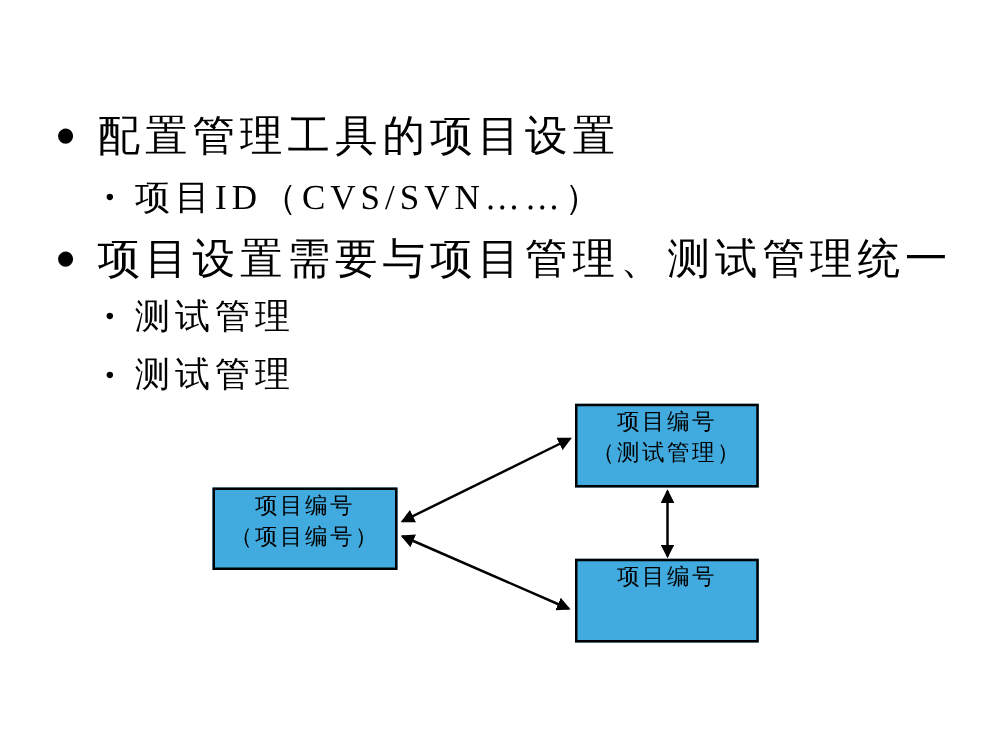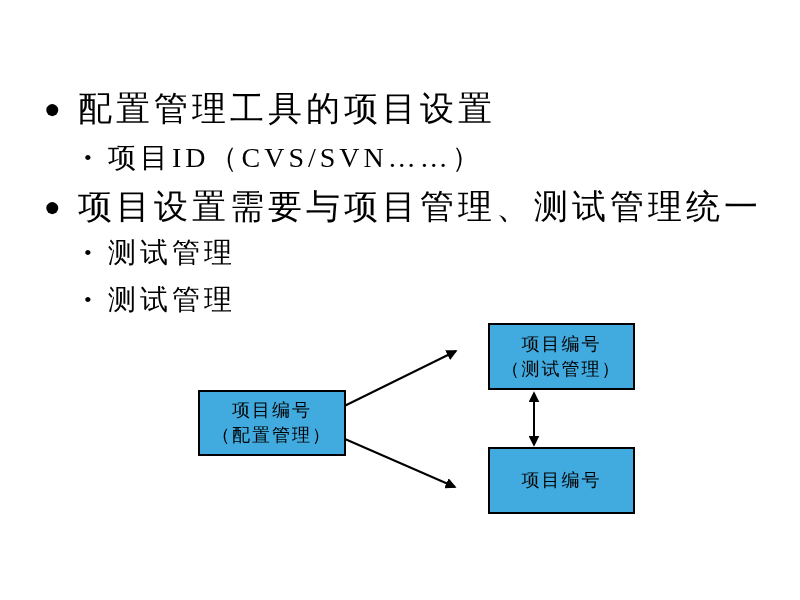--- a/index.html
+++ b/index.html
@@ -41,27 +41,26 @@
   .pos-b2s2{ left: 84px; top: 282px; height: 36px; }
 
   .node {
     position: absolute;
     box-sizing: border-box;
     border: 2px solid #000000;
     background: #41AADE;
     display: flex;
     flex-direction: column;
     align-items: center;
-    justify-content: center;
+    justify-content: flex-start;
     text-align: center;
     font-size: 18px;
     line-height: 25px;
     letter-spacing: 2px;
     color: #000000;
-    margin-left: 28px;
   }
   .node-config  { left: 170px; top: 390px; width: 148px; height: 66px; }
   .node-project { left: 460px; top: 323px; width: 147px; height: 67px; }
   .node-test    { left: 460px; top: 447px; width: 147px; height: 67px; }
 
   .arrows {
     position: absolute;
     left: 0; top: 0;
     width: 800px; height: 600px;
     pointer-events: none;
@@ -106,21 +105,21 @@
           <path d="M0 0 L10 5 L0 10 z" fill="#000000"></path>
         </marker>
       </defs>
       <line class="conn" x1="322" y1="417" x2="456" y2="351" marker-start="url(#ah)" marker-end="url(#ah)" stroke="#000000"></line>
       <line class="conn" x1="322" y1="429" x2="455" y2="487" marker-start="url(#ah)" marker-end="url(#ah)" stroke="#000000"></line>
       <line class="conn" x1="534" y1="393" x2="534" y2="445" marker-start="url(#ah)" marker-end="url(#ah)" stroke="#000000"></line>
     </svg>
 
     <div class="node node-config" style="background: rgb(65, 170, 222); border-color: rgb(0, 0, 0);">
       <div>项目编号</div>
-      <div>（配置管理）</div>
+      <div>（项目编号）</div>
     </div>
 
     <div class="node node-project" style="background: rgb(65, 170, 222); border-color: rgb(0, 0, 0);">
       <div>项目编号</div>
       <div>（测试管理）</div>
     </div>
 
     <div class="node node-test" style="background: rgb(65, 170, 222); border-color: rgb(0, 0, 0);">
       <div>项目编号</div>
     </div>

